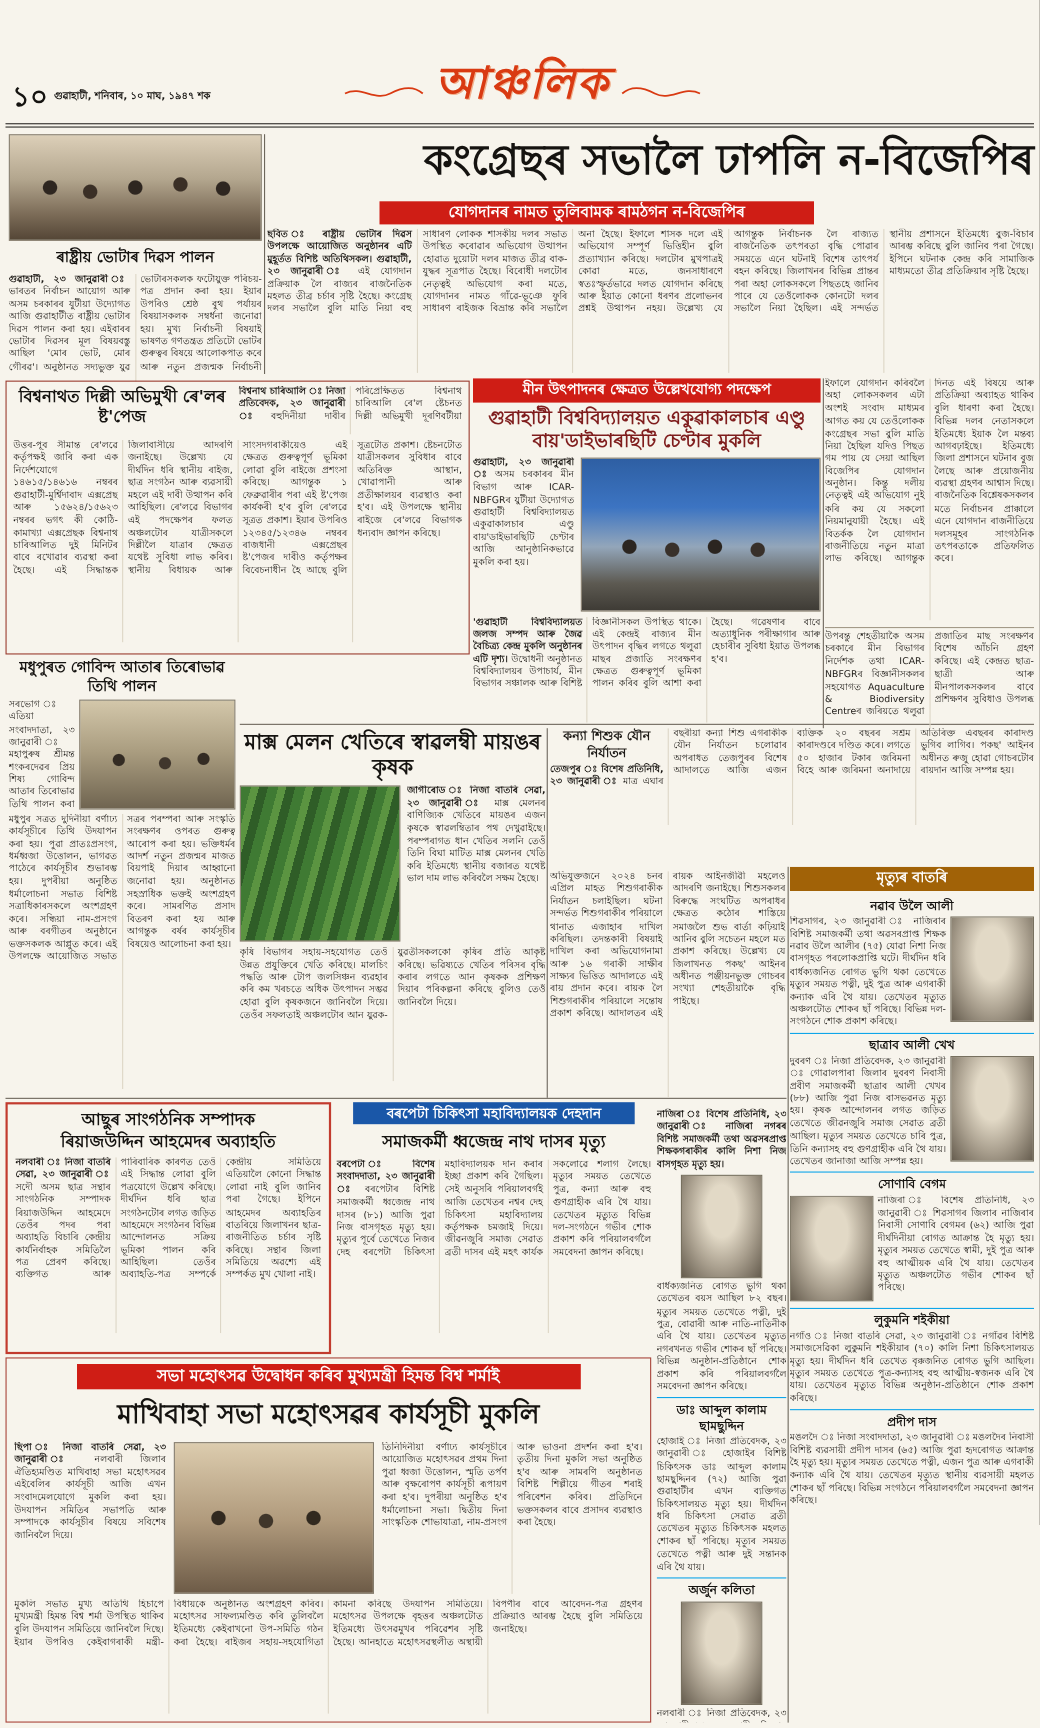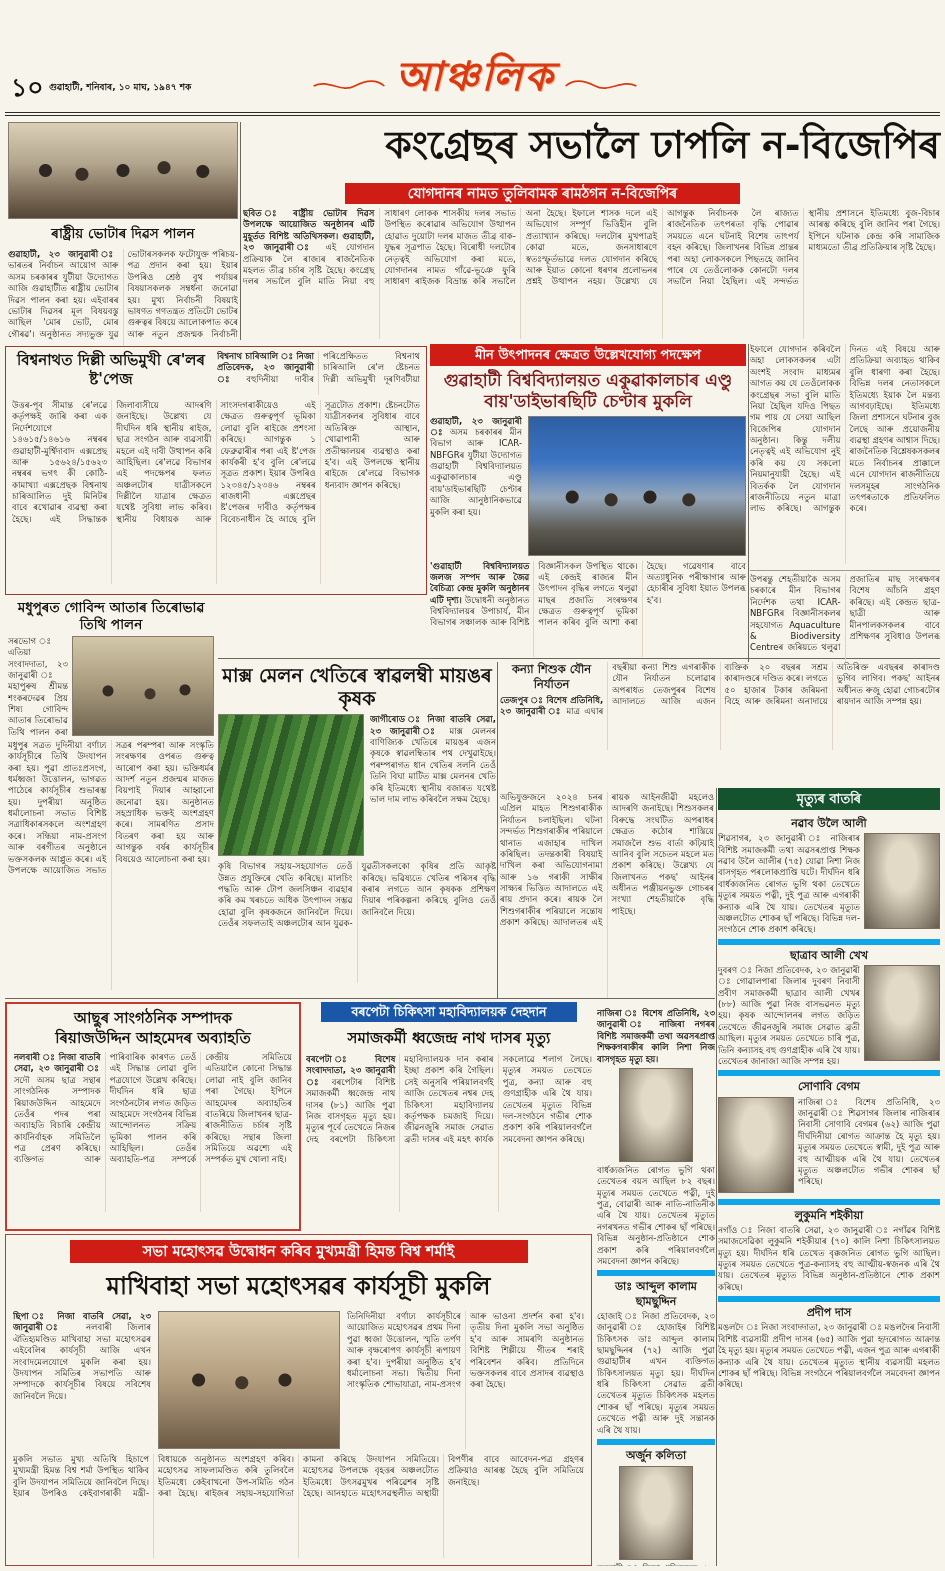--- a/index.html
+++ b/index.html
@@ -96,23 +96,23 @@
   
   .tezpur{left:500px;top:662px;width:440px;height:126px;}
   .tezpur h2{font-size:20px;text-align:center;margin-bottom:4px;}
   .tezpur-body{height:88px;}
   .inline-subhead{display:block;font-weight:bold;font-size:11.5px;text-align:center;
                   line-height:1.3;margin-bottom:3px;}
   .tezpur-cont{left:500px;top:792px;width:214px;height:206px;}
   
   .obit-col-r{left:718px;top:788px;width:222px;height:778px;overflow:hidden;}
   .obit-col-l{left:597px;top:1002px;width:118px;height:564px;overflow:hidden;}
-  .obit-bar{height:22px;background:#14532d;color:#fff;font-weight:bold;font-size:13px;
+  .obit-bar{height:22px;background:#a16207;color:#fff;font-weight:bold;font-size:13px;
             line-height:22px;text-align:center;}
-  .obit-entry{padding-top:3px;margin-top:3px;border-top:6px solid #0ea5e9;}
+  .obit-entry{padding-top:3px;margin-top:3px;border-top:1px solid #0ea5e9;}
   .obit-entry.first{border-top:none;}
   .obit-name{text-align:center;font-weight:bold;font-size:11px;line-height:1.3;margin:1px 0 2px 0;}
   .obit-photo{width:74px;height:94px;border:1px solid #77705f;}
   .ph-r{float:right;margin:0 0 3px 4px;}
   .ph-l{float:left;margin:0 4px 3px 0;}
   .obit-photo-c{width:72px;height:92px;border:1px solid #77705f;margin:3px auto;}
   
   .aasu{left:5px;top:1002px;width:296px;height:229px;border:2px solid #c23b2e;padding:5px 7px;}
   .aasu h3{font-size:15px;line-height:1.3;text-align:center;}
   .aasu .body-text{height:160px;margin-top:4px;}

